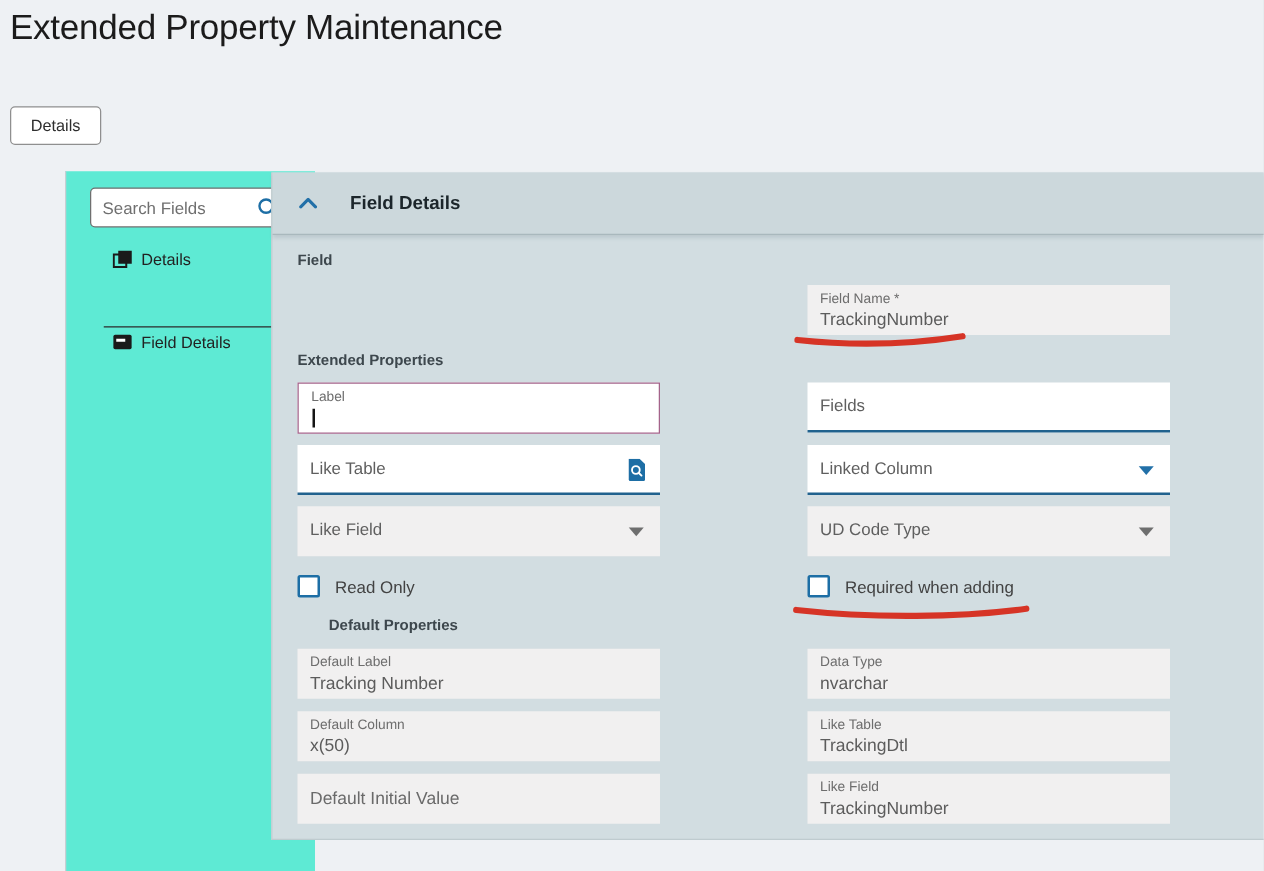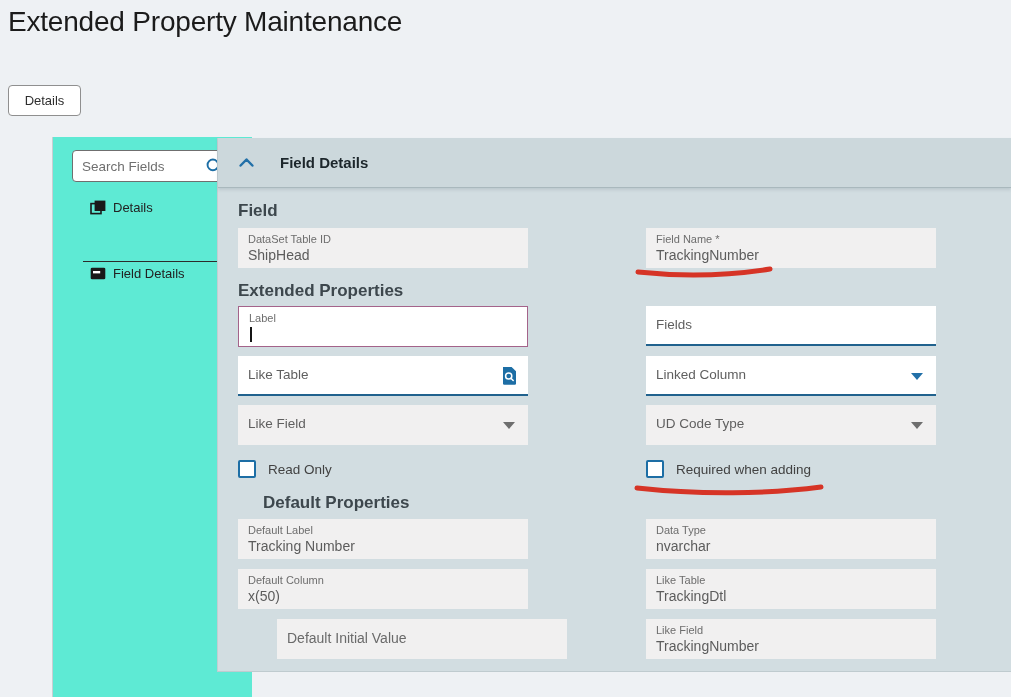--- a/index.html
+++ b/index.html
@@ -57,21 +57,21 @@
     background:#d2dde1; border-left:1px solid #c2ced2; border-bottom:1px solid #bfcbcf;
   }
   #panel-header {
     position:absolute; left:0; top:0; width:100%; height:50px; background:#ccd8dc;
     border-bottom:1px solid #a9b8bd; box-shadow:0 2px 3px rgba(90,110,120,0.18);
     display:flex; align-items:center; cursor:pointer;
   }
   #panel-header .chev { margin-left:21px; display:flex; }
   #panel-title { margin-left:26px; font-size:15px; font-weight:bold; color:#1c262b; }
 
-  .section-label { position:absolute; font-size:17px; font-weight:bold; color:#3d474d; }
+  .section-label { position:absolute; font-size:12px; font-weight:bold; color:#3d474d; }
 
   .col-l { left:20px; }
   .col-r { left:428px; }
   .field { position:absolute; width:290px; height:40px; }
   .field.ro { background:#f1f0f0; }
   .field.edit { background:#fff; border-bottom:2px solid #21628e; }
   .field.disabled { background:#f1f0f0; }
   .field .flabel { position:absolute; left:10px; top:5px; font-size:11px; color:#6d6d6d; white-space:nowrap; }
   .field .fvalue { position:absolute; left:10px; top:19px; font-size:14px; color:#5c5c5c; white-space:nowrap; }
   .field .fplaceholder { position:absolute; left:10px; top:11px; font-size:13.5px; color:#5f5f5f; }
@@ -130,24 +130,20 @@
     <span class="chev">
       <svg width="15" height="9" viewBox="0 0 14 8">
         <polyline points="1.5,6.8 7,1.2 12.5,6.8" fill="none" stroke="#2270a8" stroke-width="2.3" stroke-linecap="round" stroke-linejoin="round"></polyline>
       </svg>
     </span>
     <span id="panel-title">Field Details</span>
   </div>
 
   <div class="section-label col-l" style="top:63px;">Field</div>
 
-  <div class="field ro col-l" style="top:90px;">
-    <div class="flabel">DataSet Table ID</div>
-    <div class="fvalue">ShipHead</div>
-  </div>
   <div class="field ro col-r" style="top:90px;">
     <div class="flabel">Field Name *</div>
     <div class="fvalue">TrackingNumber</div>
   </div>
 
   <div class="section-label col-l" style="top:143px;">Extended Properties</div>
 
   <div class="field focused col-l" style="top:168px; height:41px;">
     <div class="flabel">Label</div>
     <div class="caret"></div>
@@ -202,21 +198,21 @@
 
   <div class="field ro col-l" style="top:431px;">
     <div class="flabel">Default Column</div>
     <div class="fvalue">x(50)</div>
   </div>
   <div class="field ro col-r" style="top:431px;">
     <div class="flabel">Like Table</div>
     <div class="fvalue">TrackingDtl</div>
   </div>
 
-  <div class="field ro col-l" style="top:481px;margin-left:39px;">
+  <div class="field ro col-l" style="top:481px;">
     <div class="fplaceholder" style="font-size:14px; color:#6a6a6a;">Default Initial Value</div>
   </div>
   <div class="field ro col-r" style="top:481px;">
     <div class="flabel">Like Field</div>
     <div class="fvalue">TrackingNumber</div>
   </div>
 </div>
 
 <svg class="abs" id="annotations">
   <path d="M638,272 C685,277 732,275 770,269" fill="none" stroke-width="5" stroke-linecap="round" stroke="#d63426"></path>

